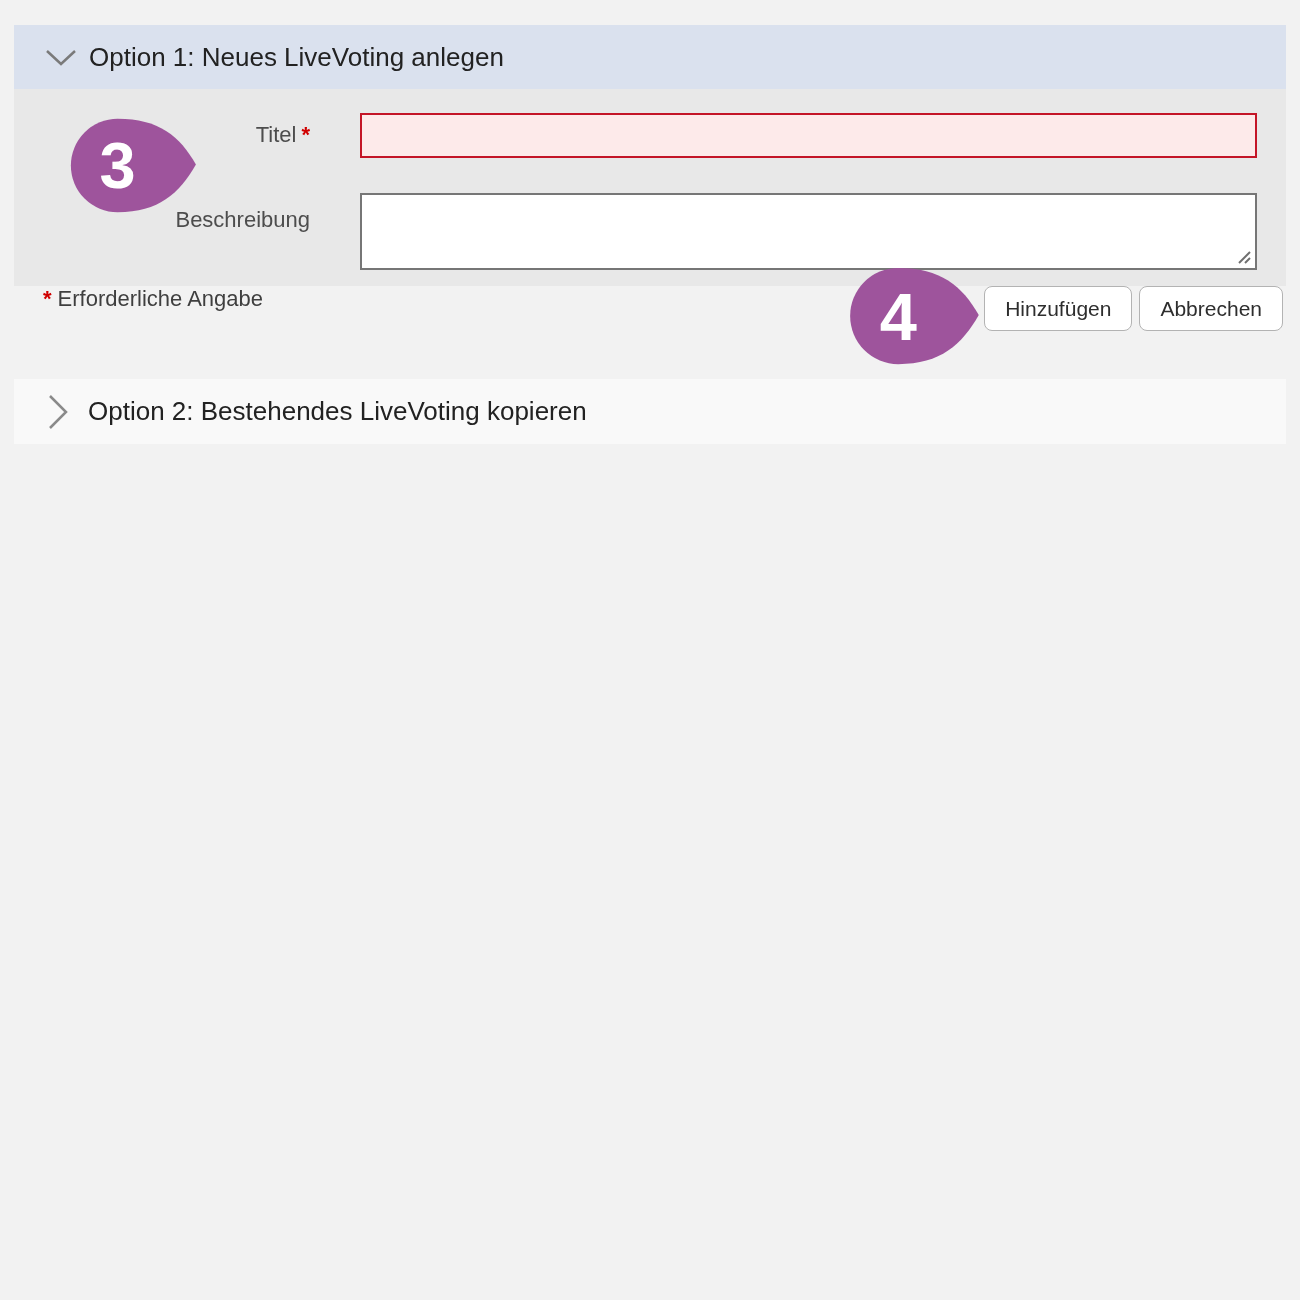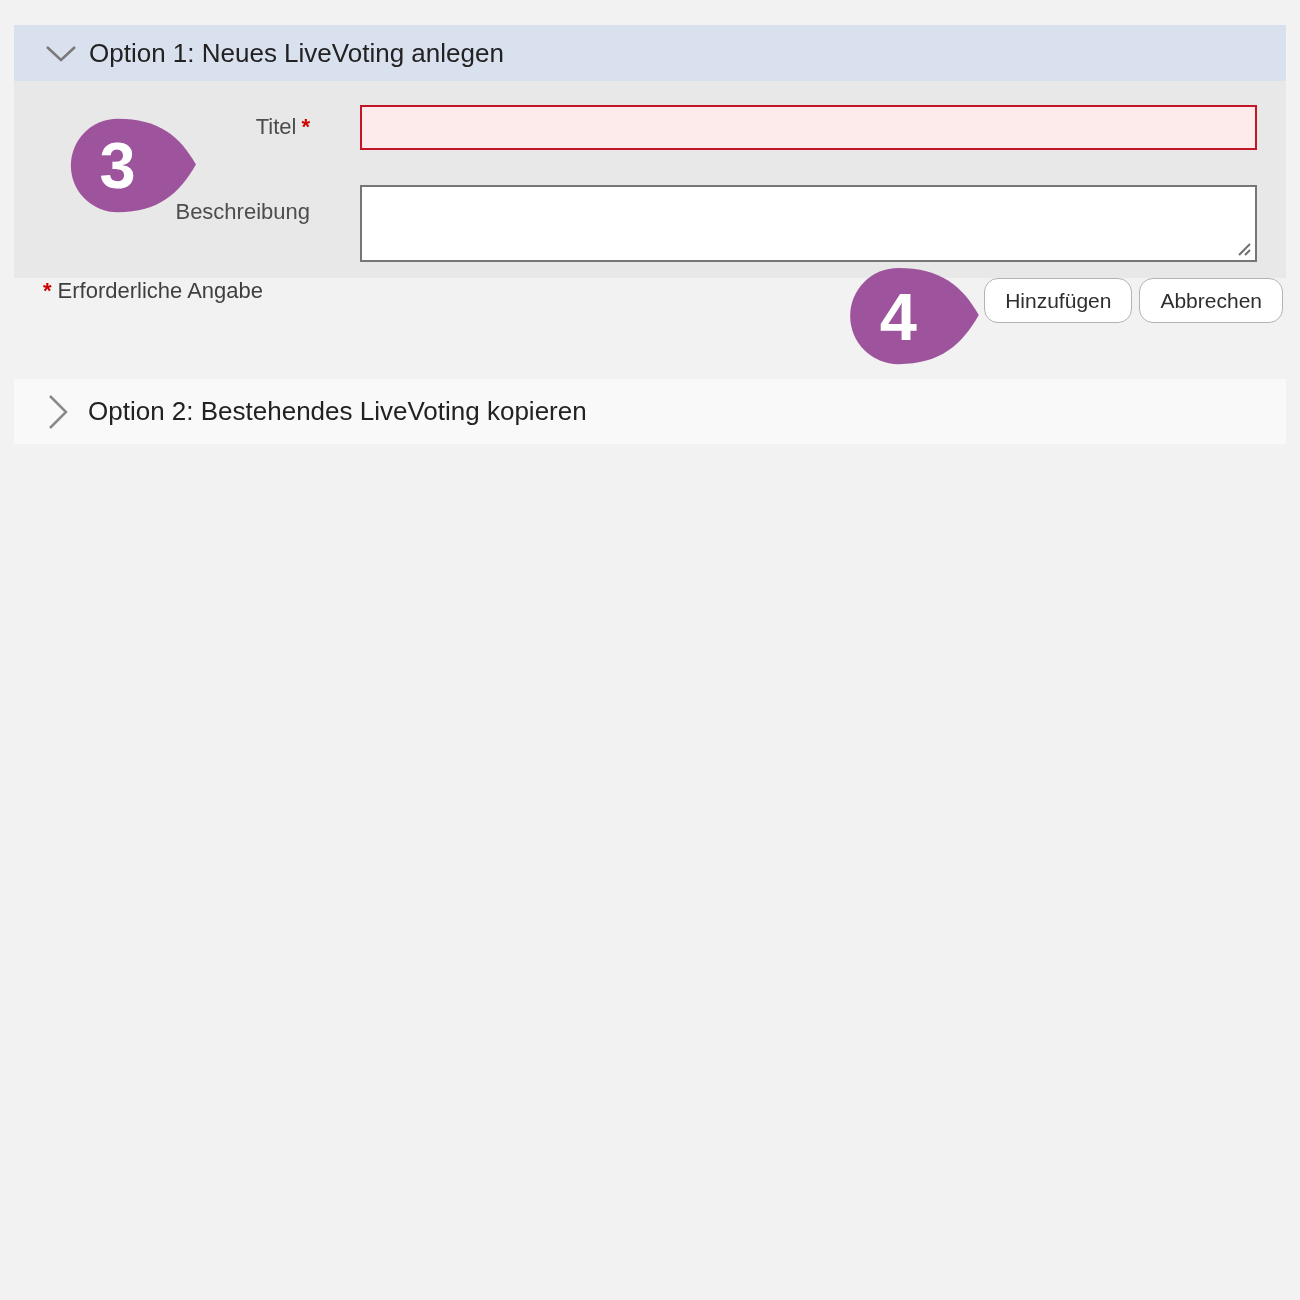--- a/index.html
+++ b/index.html
@@ -17,21 +17,21 @@
   *{box-sizing:border-box;}
   html,body{margin:0;padding:0;}
   body{
     width:1300px;height:1300px;position:relative;overflow:hidden;
     background:var(--page-bg);
     font-family:"Liberation Sans",sans-serif;
   }
   .panel{position:absolute;left:14px;width:1272px;}
   #panel1{top:25px;}
   .acc-header{
-    display:flex;align-items:center;height:56px;cursor:pointer;
+    display:flex;align-items:center;height:64px;cursor:pointer;
   }
   .acc-header.expanded{background:var(--accordion-expanded-bg);}
   .acc-title{
     font-size:26px;color:var(--text-dark);margin-left:12px;white-space:nowrap;
   }
   .chev-down{margin-left:31px;flex:0 0 auto;}
   .chev-right{margin-left:33px;flex:0 0 auto;}
   .chev-right + .acc-title{margin-left:19px;}
   .form-body{
     background:var(--form-bg);
@@ -63,21 +63,21 @@
     height:67px;display:flex;justify-content:space-between;
     background:var(--page-bg);
   }
   .required-note{
     margin-left:29px;font-size:22px;color:#3f3f3f;
   }
   .required-note .req{margin-left:0;margin-right:6px;}
   .btn-group{display:flex;gap:7px;margin-right:3px;}
   .btn{
     height:45px;padding:0 20px;font-size:21px;color:#2e2e2e;
-    background:#ffffff;border:1px solid #b3b3b3;border-radius:14px;
+    background:#ffffff;border:1px solid #b3b3b3;border-radius:8px;
     font-family:"Liberation Sans",sans-serif;cursor:pointer;white-space:nowrap;
   }
   #panel2{top:379px;height:65px;}
   #panel2 .acc-header{height:65px;background:var(--accordion-collapsed-bg);}
   .marker{position:absolute;z-index:10;pointer-events:none;}
   #marker3{left:64px;top:114px;}
   #marker4{left:843px;top:263px;}
   .marker path{fill:var(--annotation);}
   .marker text{
     fill:#ffffff;font-family:"Liberation Sans",sans-serif;

